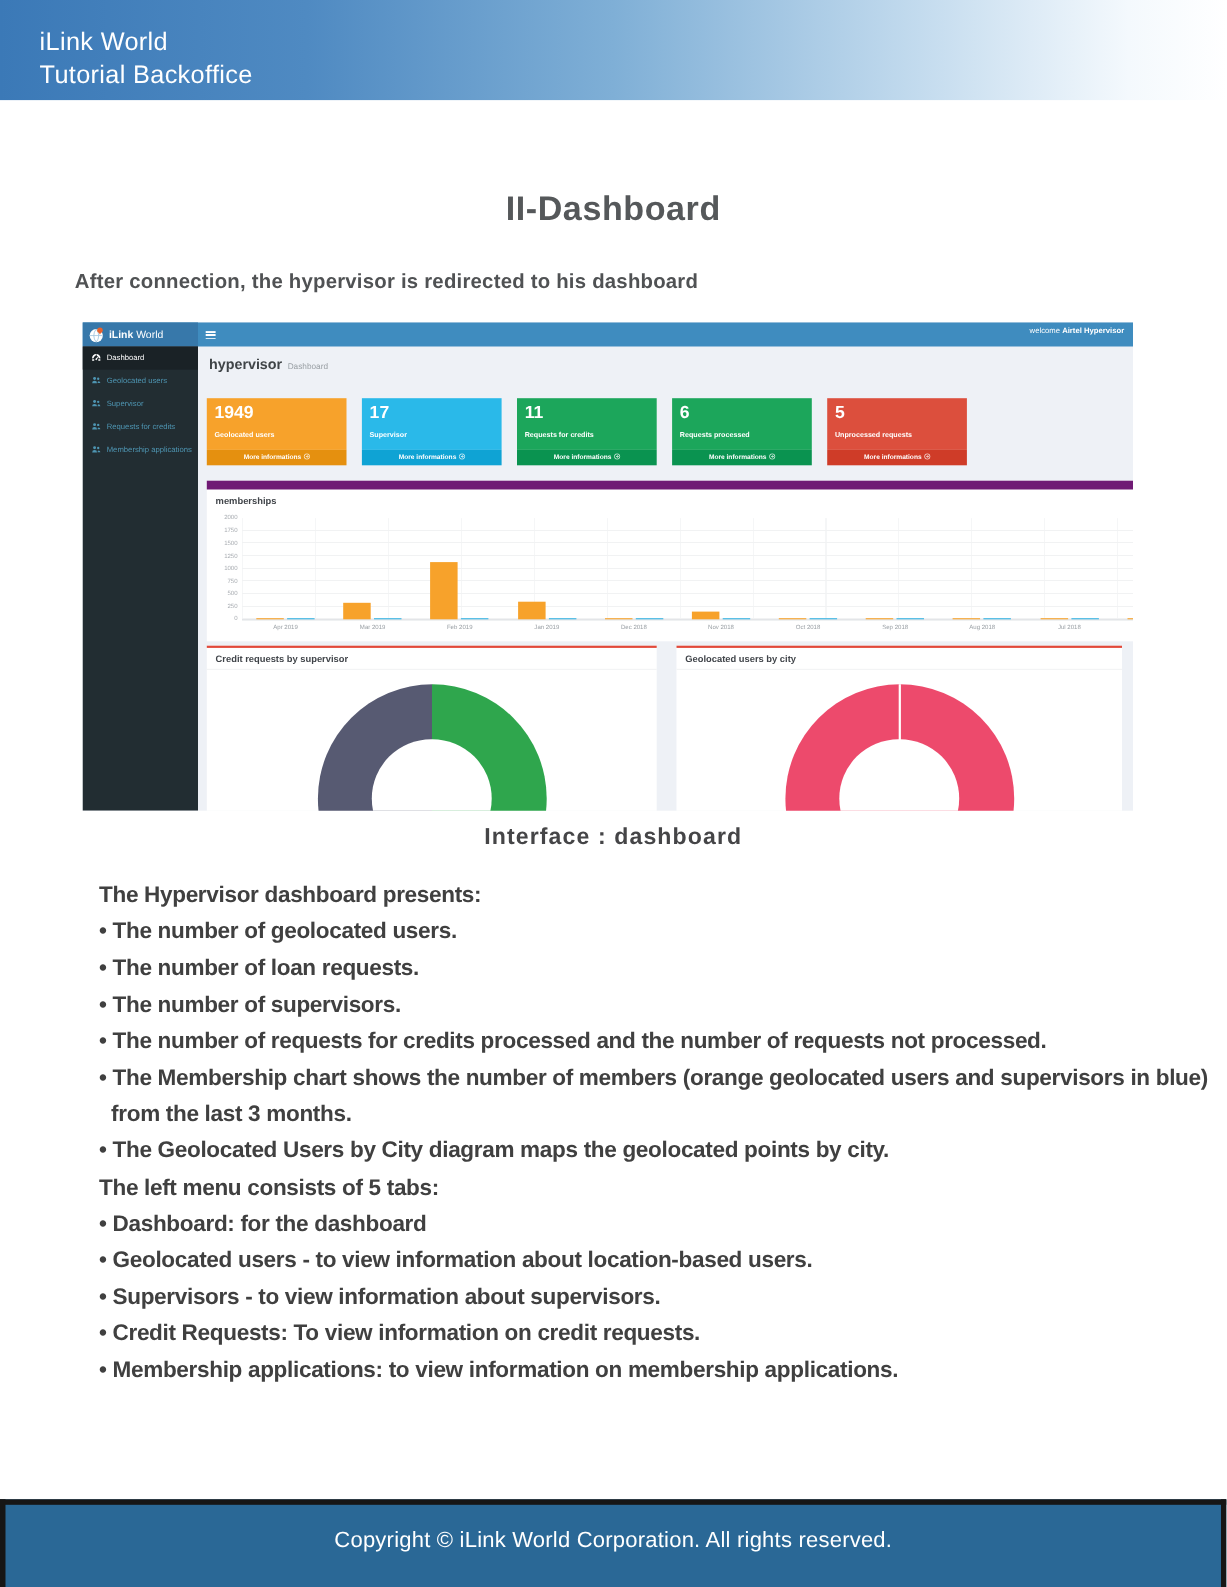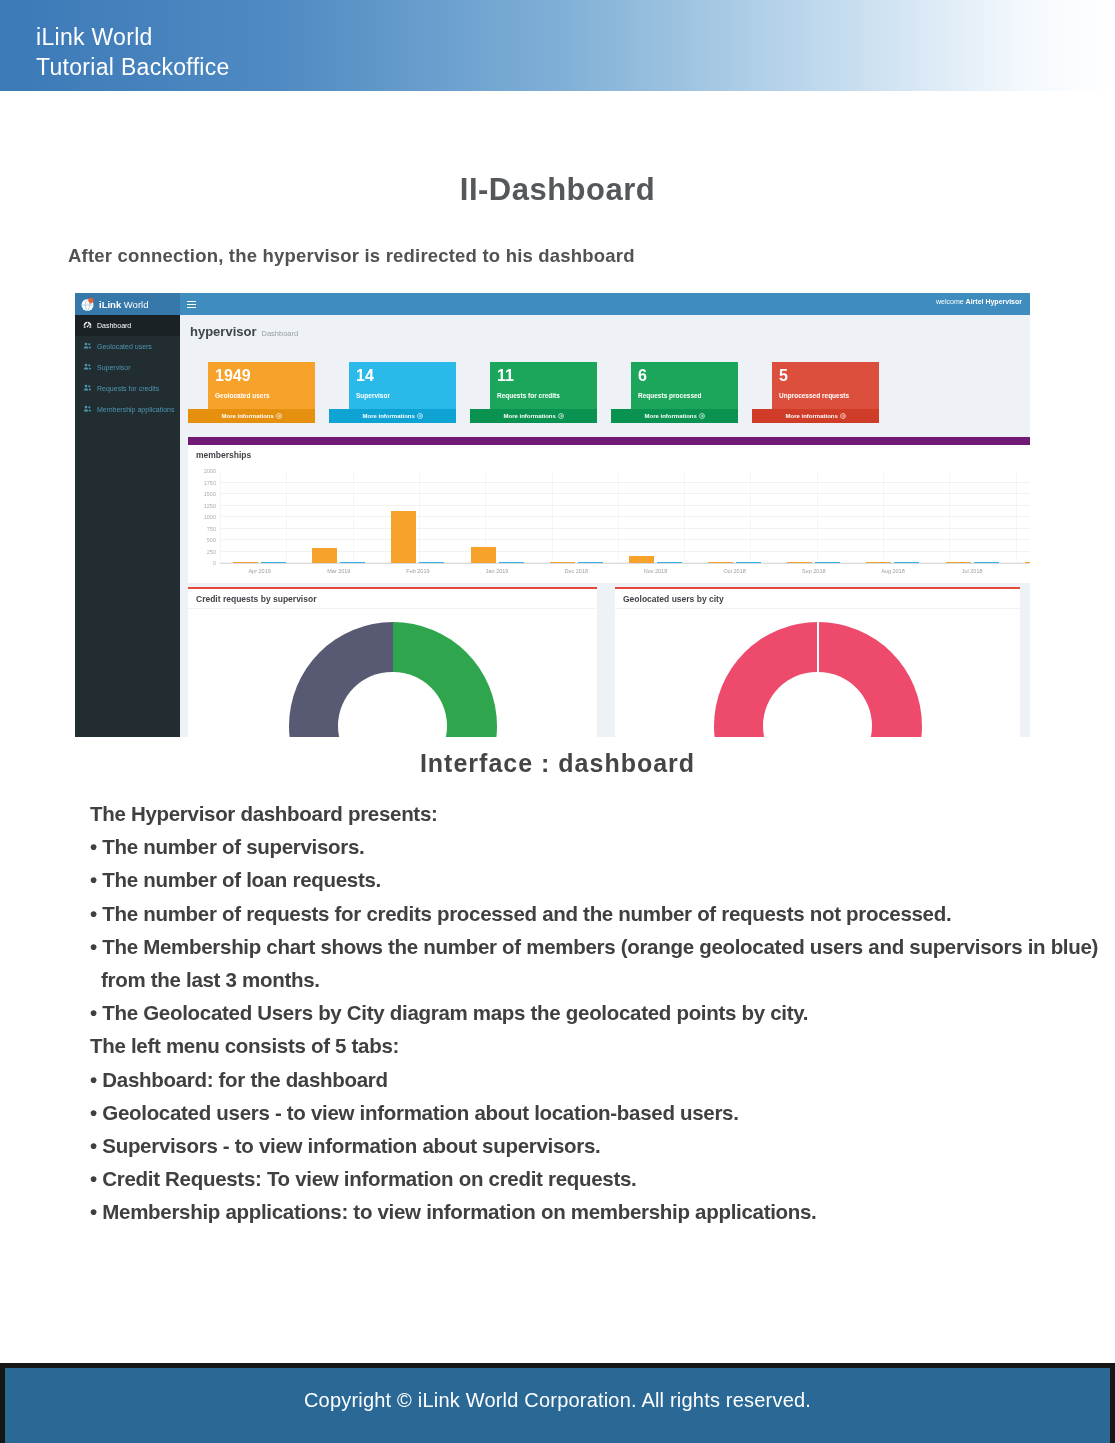--- a/index.html
+++ b/index.html
@@ -31,21 +31,21 @@
   .menu-item{height:21px;display:flex;align-items:center;gap:5px;padding-left:8px;
     font-size:7px;color:#4e95b2;cursor:pointer;}
   .menu-item.active{background:#1a2226;color:#ffffff;}
   .menu-item svg{flex:0 0 auto;}
   .shot-content{position:absolute;left:105px;top:22px;width:850px;height:422px;}
   .page-heading{position:absolute;left:10px;top:7px;white-space:nowrap;}
   .ph-main{font-size:13px;font-weight:bold;color:#3f4447;}
   .ph-sub{font-size:7.5px;color:#9aa0a5;margin-left:5px;}
   .cards{position:absolute;left:8px;top:47px;display:flex;gap:14px;}
   .card{width:127px;}
-  .card-body{height:47px;padding:5px 7px;box-sizing:border-box;color:#fff;margin-left:20px;}
+  .card-body{height:47px;padding:5px 7px;box-sizing:border-box;color:#fff;}
   .card-value{font-size:16px;font-weight:bold;line-height:1.1;}
   .card-label{font-size:6.5px;font-weight:bold;margin-top:7px;}
   .card-footer{height:14px;text-align:center;font-size:6px;font-weight:bold;color:#ffffff;
     line-height:14px;cursor:pointer;}
   .membox{position:absolute;left:8px;top:122px;width:992px;height:146px;background:#ffffff;
     border-top:8px solid #701a75;box-sizing:border-box;}
   .box-title{font-size:8.5px;font-weight:bold;color:#404449;padding:5px 0 0 8px;}
   .chart{position:absolute;left:8px;top:26px;right:10px;height:112px;}
   .ytick{position:absolute;right:calc(100% - 20px);font-size:5.5px;color:#a9adb2;transform:translateY(-50%);}
   .plot{position:absolute;left:24px;top:0;right:0;height:92px;border-bottom:1px solid #d7dbdf;
@@ -58,21 +58,21 @@
   .xlabel{flex:1;text-align:center;font-size:5.5px;color:#9aa0a5;}
   .dbox{position:absolute;top:272px;height:240px;background:#ffffff;border-top:2px solid #e2493a;box-sizing:border-box;}
   .dbox.left{left:8px;width:409px;}
   .dbox.right{left:435px;width:405px;}
   .dbox .box-title{border-bottom:1px solid #f2f3f4;padding-bottom:4px;}
   .donut{width:208px;height:208px;border-radius:50%;margin:13px auto 0;position:relative;}
   .donut::after{content:"";position:absolute;inset:24%;background:#ffffff;border-radius:50%;}
   .donut .divider{position:absolute;left:calc(50% - 1px);top:0;width:2px;height:52px;background:#ffffff;}
   
   .caption{position:absolute;left:0;top:749px;width:100%;text-align:center;
-    font-size:25px;font-weight:bold;color:#454547;letter-spacing:1px;}
+    font-size:21px;font-weight:bold;color:#454547;letter-spacing:1px;}
   .bodytext{position:absolute;left:90px;top:797px;width:1000px;
     font-size:20.5px;font-weight:bold;color:#404040;letter-spacing:-.3px;}
   .bline{line-height:33.2px;white-space:nowrap;}
   .bline.indent{padding-left:11px;}
   .doc-footer{position:absolute;left:0;top:1363px;width:1115px;height:85px;background:#2a6896;
     border:5px solid #161616;border-bottom:none;box-sizing:border-box;
     color:#ffffff;font-size:20px;text-align:center;padding-top:21px;letter-spacing:.2px;}
 </style>
 </head>
 <body>
@@ -162,21 +162,21 @@
             <div class="card-value">1949</div>
             <div class="card-label">Geolocated users</div>
           </div>
           <div class="card-footer" style="background: rgb(229, 144, 15);"><span>More informations</span> <svg width="6" height="6" viewBox="0 0 10 10" style="vertical-align:-0.5px">
               <circle cx="5" cy="5" r="4.1" fill="none" stroke="#fff" stroke-width="1.1"></circle>
               <path d="M3.4 5h3M5.4 3.2 7 5 5.4 6.8" stroke="#fff" stroke-width="1.1" fill="none"></path>
             </svg></div>
         </div>
         <div class="card">
           <div class="card-body" style="background: rgb(42, 185, 233);">
-            <div class="card-value">14</div>
+            <div class="card-value">17</div>
             <div class="card-label">Supervisor</div>
           </div>
           <div class="card-footer" style="background: rgb(15, 163, 212);"><span>More informations</span> <svg width="6" height="6" viewBox="0 0 10 10" style="vertical-align:-0.5px">
               <circle cx="5" cy="5" r="4.1" fill="none" stroke="#fff" stroke-width="1.1"></circle>
               <path d="M3.4 5h3M5.4 3.2 7 5 5.4 6.8" stroke="#fff" stroke-width="1.1" fill="none"></path>
             </svg></div>
         </div>
         <div class="card">
           <div class="card-body" style="background: rgb(28, 166, 91);">
             <div class="card-value">11</div>
@@ -301,22 +301,23 @@
       <div class="box-title">Credit requests by supervisor</div>
       <div class="donut" id="donut-left" style="background: conic-gradient(rgb(47, 166, 77) 0deg, rgb(47, 166, 77) 180deg, rgb(87, 90, 114) 180deg, rgb(87, 90, 114) 360deg);"></div>
     </div>
   </div>
 </div>
 
 <div class="caption">Interface : dashboard</div>
 
 <div class="bodytext" id="bodytext">
     <div class="bline"><span>The Hypervisor dashboard presents:</span></div>
+    <div class="bline">• <span>The number of geolocated users.</span></div>
+    <div class="bline">• <span>The number of loan requests.</span></div>
     <div class="bline">• <span>The number of supervisors.</span></div>
-    <div class="bline">• <span>The number of loan requests.</span></div>
     <div class="bline">• <span>The number of requests for credits processed and the number of requests not processed.</span></div>
     <div class="bline">• <span>The Membership chart shows the number of members (orange geolocated users and supervisors in blue)</span></div>
     <div class="bline indent"><span>from the last 3 months.</span></div>
     <div class="bline">• <span>The Geolocated Users by City diagram maps the geolocated points by city.</span></div>
     <div class="bline"><span>The left menu consists of 5 tabs:</span></div>
     <div class="bline">• <span>Dashboard: for the dashboard</span></div>
     <div class="bline">• <span>Geolocated users - to view information about location-based users.</span></div>
     <div class="bline">• <span>Supervisors - to view information about supervisors.</span></div>
     <div class="bline">• <span>Credit Requests: To view information on credit requests.</span></div>
     <div class="bline">• <span>Membership applications: to view information on membership applications.</span></div>

